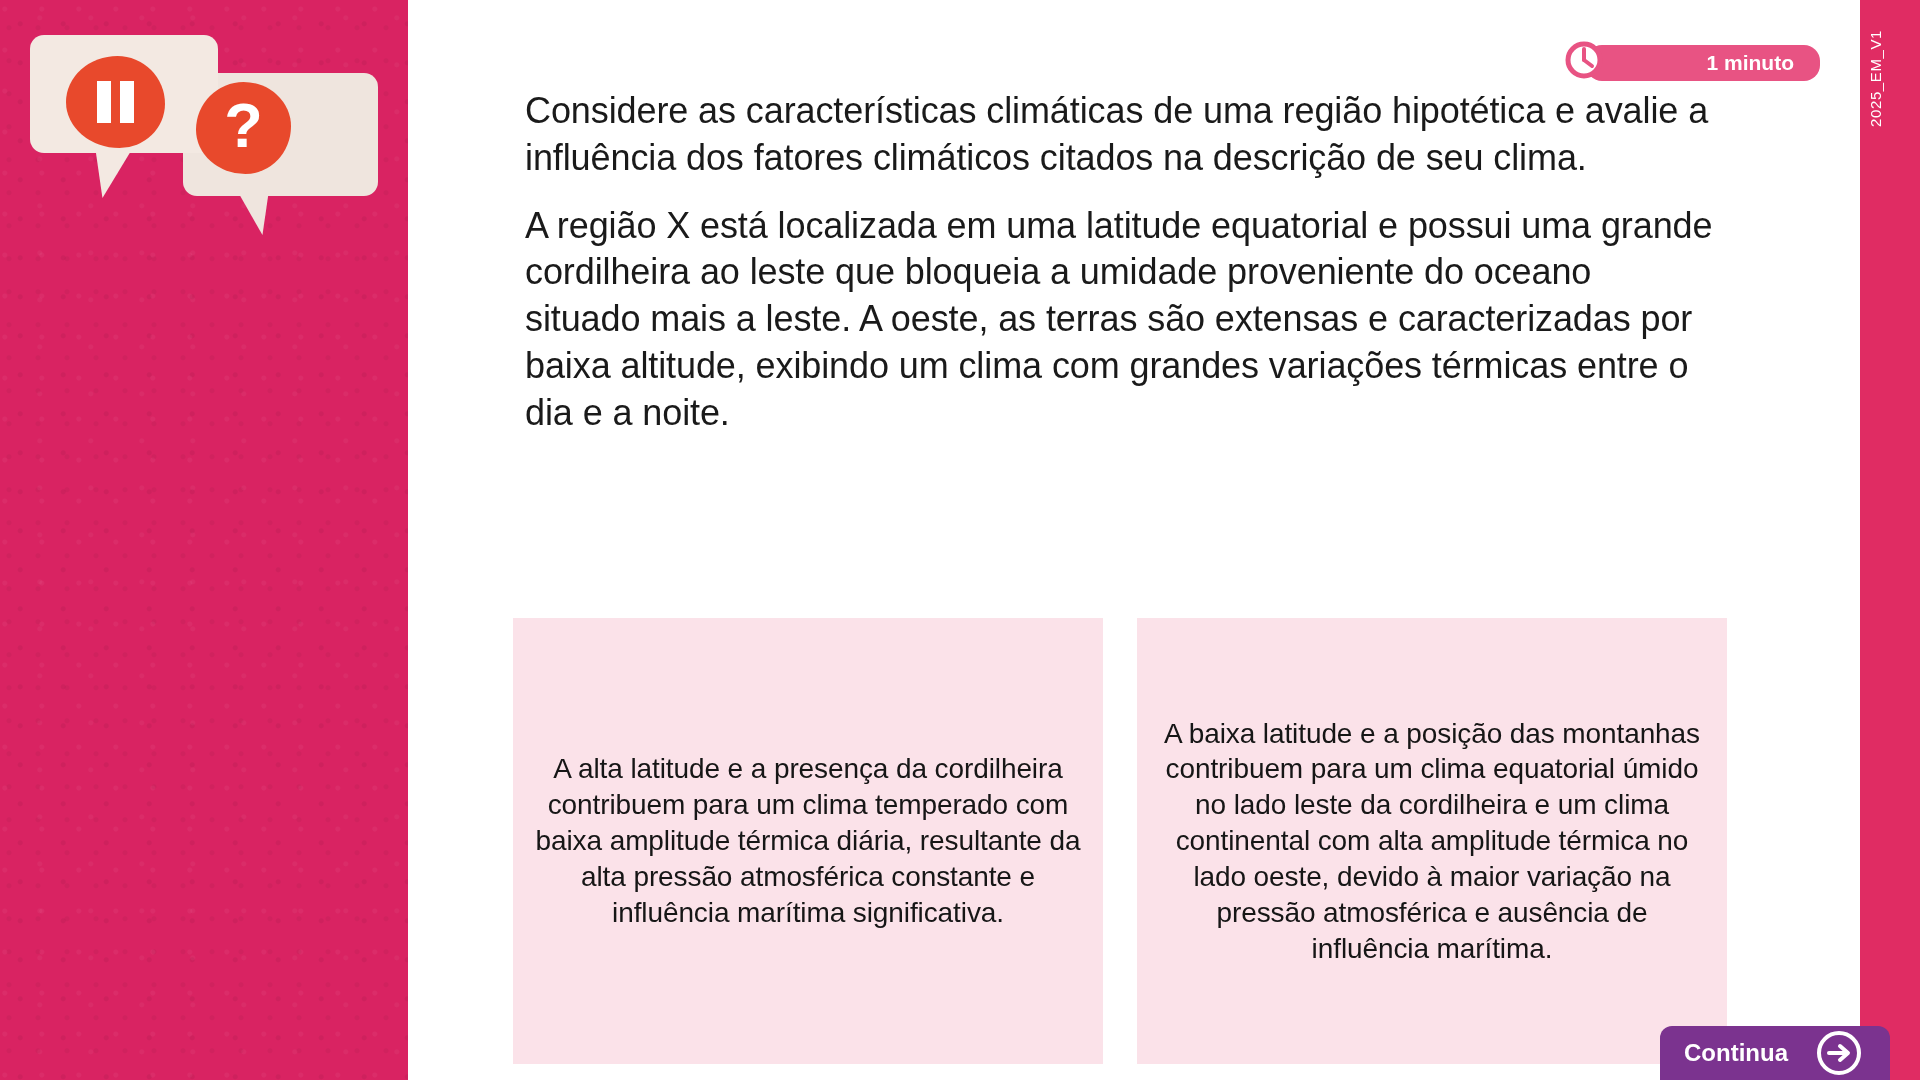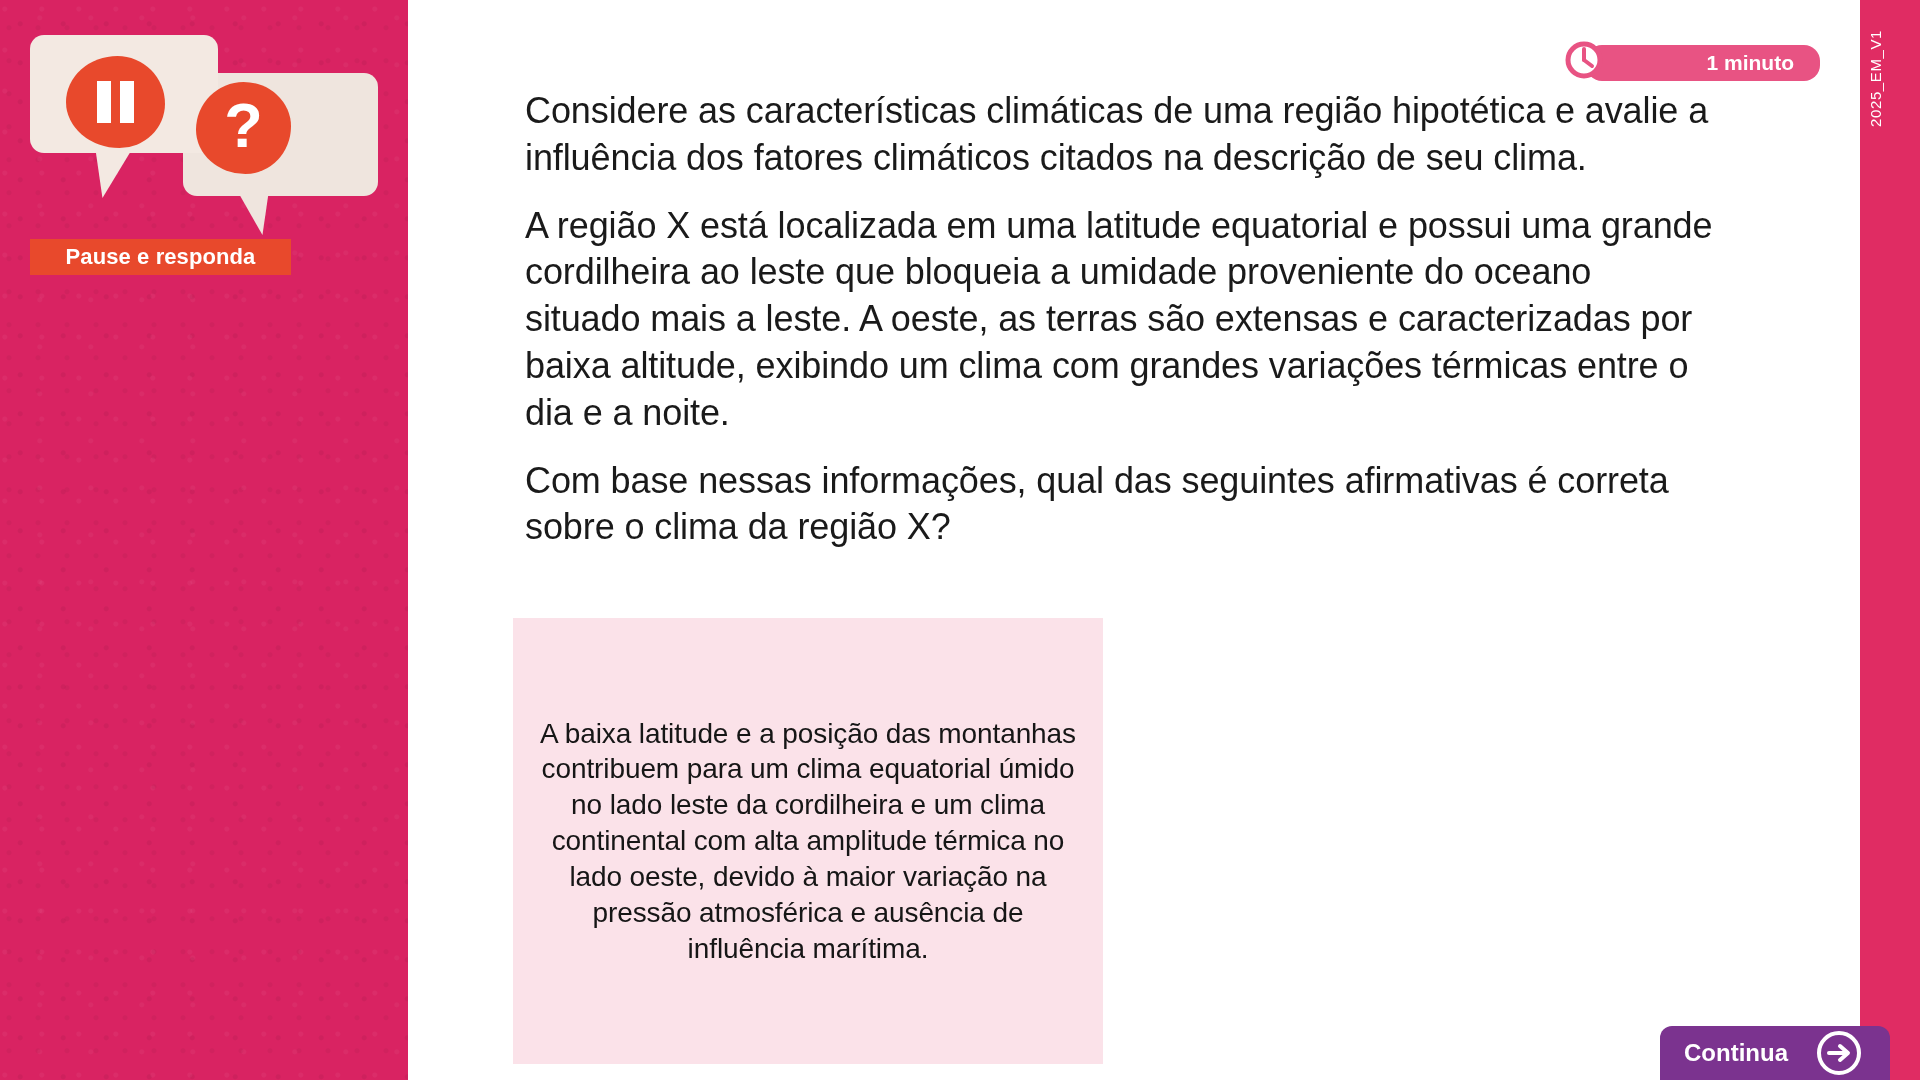--- a/index.html
+++ b/index.html
@@ -298,45 +298,44 @@
       <div class="blob blob-pause">
         <span class="pause-bars">
             <i></i>
             <i></i>
           </span>
       </div>
 
       <div class="blob blob-q">?</div>
     </div>
 
-    <div class="pause-banner">
-      <span>Pause e responda</span>
-    </div>
   </div>
 
   <div class="timer-badge">
     <div class="timer-pill">
       <span>1 minuto</span>
     </div>
     <div class="clock-icon">
       <svg width="40" height="40" viewBox="0 0 40 40">
         <circle cx="20" cy="20" r="16" fill="#ffffff" stroke="#e85383" stroke-width="5"></circle>
         <line x1="20" y1="20" x2="20" y2="9" stroke="#e85383" stroke-width="4" stroke-linecap="round"></line>
         <line x1="20" y1="20" x2="28" y2="26" stroke="#e85383" stroke-width="4" stroke-linecap="round"></line>
       </svg>
     </div>
   </div>
 
   <div class="content">
     <p class="para">Considere as características climáticas de uma região hipotética e avalie a influência dos fatores climáticos citados na descrição de seu clima.</p>
     <p class="para">A região X está localizada em uma latitude equatorial e possui uma grande cordilheira ao leste que bloqueia a umidade proveniente do oceano situado mais a leste. A oeste, as terras são extensas e caracterizadas por baixa altitude, exibindo um clima com grandes variações térmicas entre o dia e a noite.</p>
-    <p class="para">Com base nessas informações, qual das seguintes afirmativas é correta sobre o clima da região X?</p>
   </div>
 
   <div class="options">
+    <div class="option">
+      <p>A alta latitude e a presença da cordilheira contribuem para um clima temperado com baixa amplitude térmica diária, resultante da alta pressão atmosférica constante e influência marítima significativa.</p>
+    </div>
     <div class="option">
       <p>A baixa latitude e a posição das montanhas contribuem para um clima equatorial úmido no lado leste da cordilheira e um clima continental com alta amplitude térmica no lado oeste, devido à maior variação na pressão atmosférica e ausência de influência marítima.</p>
     </div>
   </div>
 
   <div class="right-strip-inner"></div>
   <div class="vertical-code">
     <span>2025_EM_V1</span>
   </div>
 

